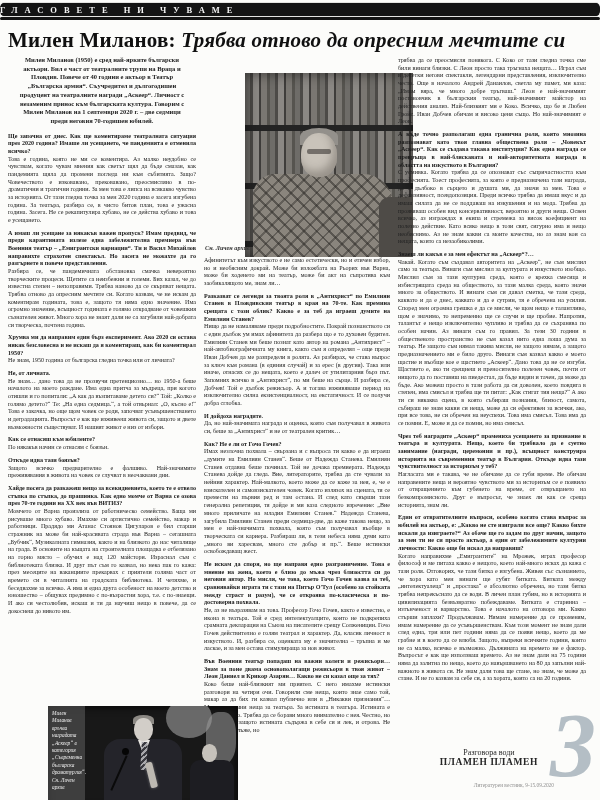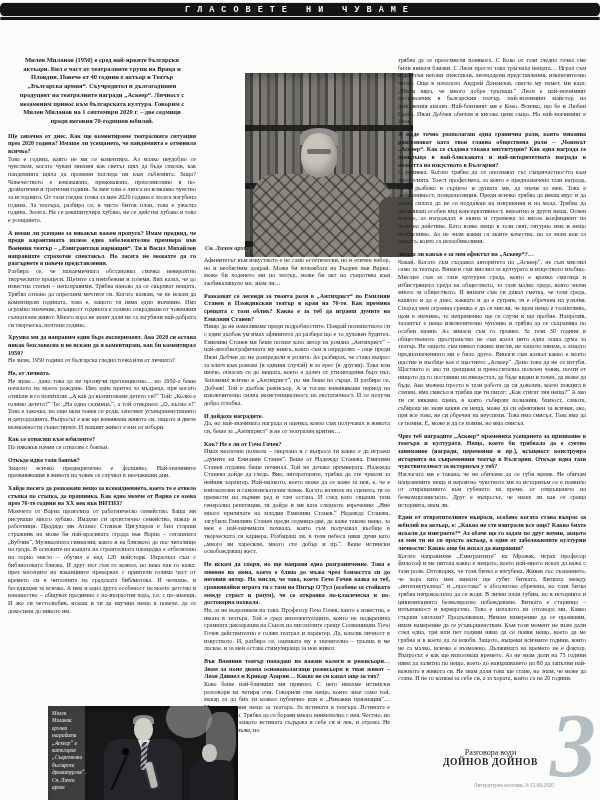--- a/index.html
+++ b/index.html
@@ -1,21 +1,21 @@
 <!DOCTYPE html>
 <html><head>
 <meta charset="utf-8">
 <style>
   html,body{margin:0;padding:0;background:#e8e8e6;}
   .page{position:relative;width:600px;height:800px;background:#fcfcfa;overflow:hidden;
         font-family:"Liberation Serif",serif;color:#262626;margin:0 auto;}
   
   .banner{position:absolute;left:0;top:3px;width:600px;height:13px;background:#141414;
-          display:flex;align-items:center;justify-content:center;border-radius:4px/6px;
-          box-shadow:0 0 1px #000;font-family:Liberation Mono, monospace;}
+          display:flex;align-items:center;justify-content:flex-start;border-radius:4px/6px;
+          box-shadow:0 0 1px #000;}
   .banner span{color:#f4f4f4;font-size:8.5px;font-weight:bold;letter-spacing:7px;white-space:nowrap;}
   .rule{position:absolute;left:0;top:17px;width:600px;height:3px;background:#141414;border-radius:2px;}
   .headline{position:absolute;left:8px;top:28px;width:590px;margin:0;font-size:21px;
             font-weight:bold;color:#101010;white-space:nowrap;letter-spacing:.2px;}
   .headline .quote{font-style:italic;}
   
   .coltext{position:absolute;font-size:6.1px;line-height:1.26;text-align:justify;overflow:hidden;
            color:#232323;}
   .c1{left:8px;top:56px;width:188px;height:631px;}
   .c2{left:204px;top:257px;width:186px;height:534px;}
@@ -72,20 +72,21 @@
 </head>
 <body>
 
 <div class="page">
 
   <div class="banner">
     <span>ГЛАСОВЕТЕ НИ ЧУВАМЕ</span>
   </div>
   <div class="rule"></div>
 
+  <h1 class="headline"><span>Милен Миланов:</span> <span class="quote">Трябва отново да опресним мечтите си</span></h1>
 
   <div class="coltext c1">
     <p class="lede">Милен Миланов (1950) е сред най-ярките български актьори. Бил е част от театралните трупи на Враца и Пловдив. Повече от 40 години е актьор в Театър „Българска армия“. Съучредител и дългогодишен продуцент на театралните награди „Аскеер“. Личност с незаменим принос към българската култура. Говорим с Милен Миланов на 1 септември 2020 г. – две седмици преди неговия 70-годишен юбилей.</p>
     <p class="q">Ще започна от днес. Как ще коментираме театралната ситуация през 2020 година? Имаше ли усещането, че пандемията е отменила всичко?</p>
     <p class="a">Това е година, която не ми се коментира. Аз малко неудобно се чувствам, когато чувам мнения как светът щял да бъде смазан, как пандемията щяла да промени погледа ни към събитията. Защо? Човечеството е изковавано, прековавано, преосмисляно в по-драматични и трагични години. За мен това е липса на всякакво чувство за историята. От тази гледна точка за мен 2020 година е засега изгубена година. За театъра, разбира се, в чисто битов план, това е ужасна година. Засега. Не се рекапитулира хубаво, не се действа хубаво и това е усещането.</p>
     <p class="q">А имаш ли усещане за някакъв важен пропуск? Имам предвид, че преди карантината излезе една забележителна премиера във Военния театър – „Емигрантски вариации“. Ти и Васил Михайлов направихте страхотен спектакъл. Но засега не можахте да го разгърнете в повече представления.</p>
     <p class="a">Разбира се, че пандемичната обстановка смачка невероятно творческите процеси. Щетите са неизбежни и големи. Бих казал, че до известна степен – непоправими. Трябва наново да се скърпват нещата. Трябва отново да опресним мечтите си. Когато казвам, че не искам да коментирам годината, това е, защото тя няма едно значение. Има огромно значение, всъщност годината е голямо открадване от човешкия съзнателен живот. Много хора не знаят дали не са загубили най-добрата си творческа, почтена година.</p>
     <p class="q">Хрумва ми да направим един бърз експеримент. Ако 2020 си остава някак безсловесна и не искаш да я коментираш, как би коментирал 1950?</p>
     <p class="a">Не знам, 1950 година от българска гледна точка или от личната?</p>
     <p class="q">Не, от личната.</p>
@@ -144,18 +145,18 @@
     <div class="award"></div>
     <div class="mic"></div>
     <div class="michead"></div>
     <div class="suit2"></div>
     <div class="head2"></div>
     <div class="strip">Милен Миланов връчва наградата „Аскеер“ в категория „Съвременна българска драматургия“. Сн. Личен архив</div>
   </figure>
 
   <div class="byline">
     <span class="lead">Разговора води</span>
-    <span class="name">ДОЙНОВ ДОЙНОВ</span>
+    <span class="name">ПЛАМЕН ПЛАМЕН</span>
   </div>
   <div class="imprint">Литературен вестник, 9-15.09.2020</div>
   <div class="pagenum">3</div>
 
 </div>
 
 </body></html>

